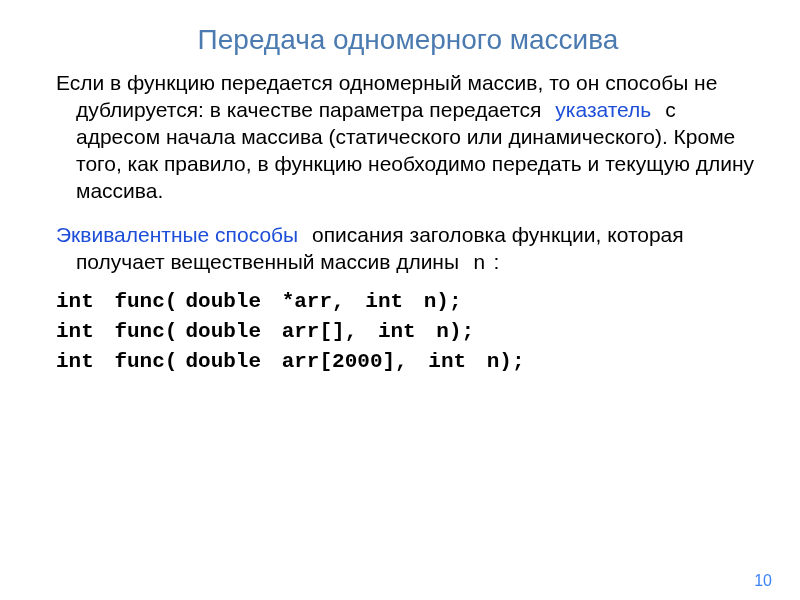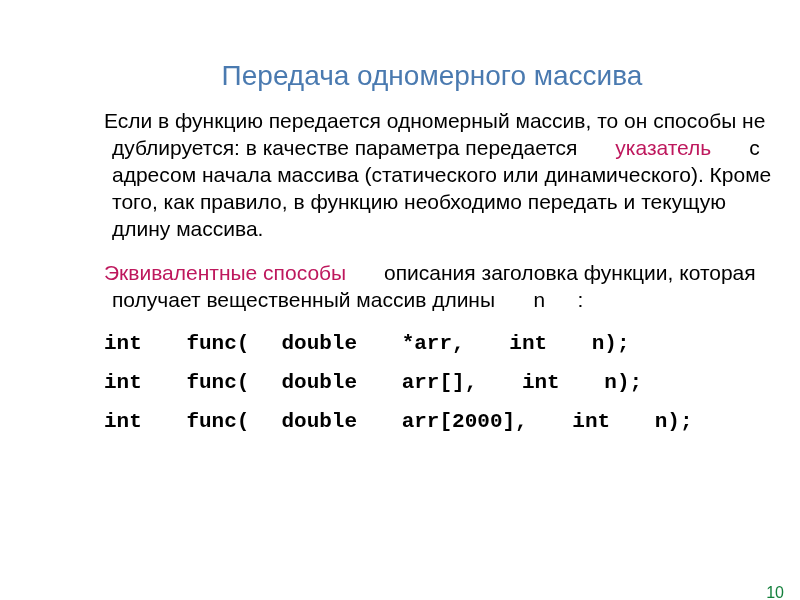--- a/index.html
+++ b/index.html
@@ -1,16 +1,16 @@
 <!DOCTYPE html>
 <html><head>
   <meta charset="utf-8">
   <style>
     * {
-      margin: 16px;
+      margin: 4px;
       padding: 0;
       box-sizing: border-box;
     }
     body {
       width: 800px;
       height: 600px;
       background: #ffffff;
       font-family: Arial, sans-serif;
       padding: 12px 40px 20px 40px;
       position: relative;
@@ -32,41 +32,41 @@
     }
     .paragraph2 {
       font-size: 21px;
       line-height: 1.28;
       color: #000;
       margin-bottom: 12px;
       text-indent: -24px;
       padding-left: 24px;
     }
     .highlight {
-      color: #be185d;
+      color: #1d4ed8;
     }
     .mono {
       font-family: "Courier New", monospace;
     }
     .code-line {
       font-family: "Courier New", monospace;
       font-size: 21px;
       margin-bottom: 7px;
       color: #000;
       font-weight: bold;
     }
     .kw {
       color: #000000;
     }
     .page-num {
       position: absolute;
       bottom: 14px;
       right: 32px;
       font-size: 16px;
-      color: #15803d;
+      color: #3b82f6;
     }
   </style>
 </head>
 <body>
 
 <h1 class="title">Передача одномерного массива</h1>
 
 <p class="paragraph">
   <span>Если в функцию передается одномерный массив, то он способы не дублируется: в качестве параметра передается </span><span class="highlight">указатель</span><span> с адресом начала массива (статического или динамического). Кроме того, как правило, в функцию необходимо передать и текущую длину массива.</span>
 </p>

